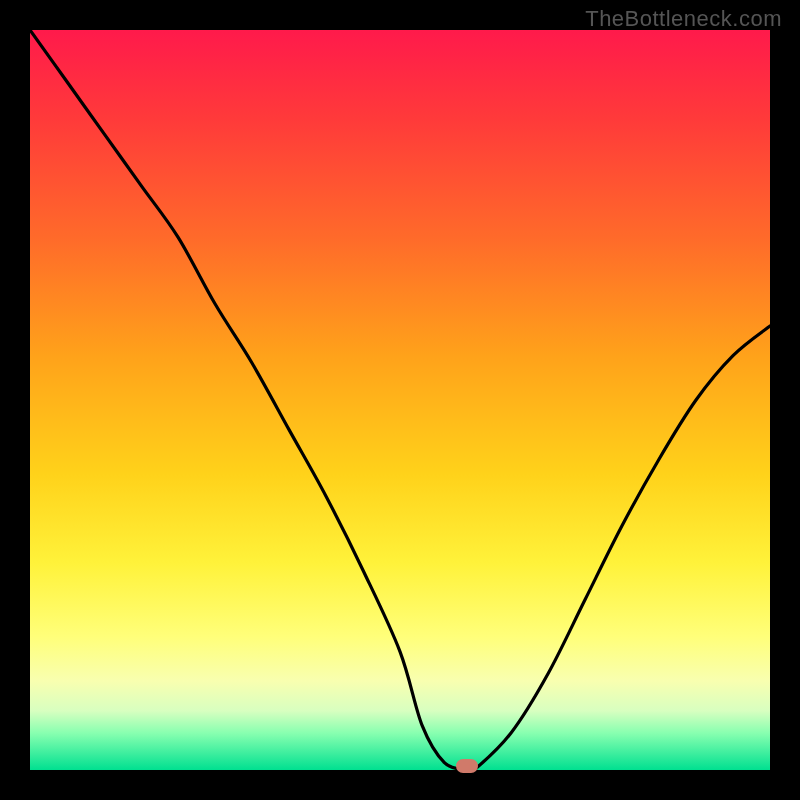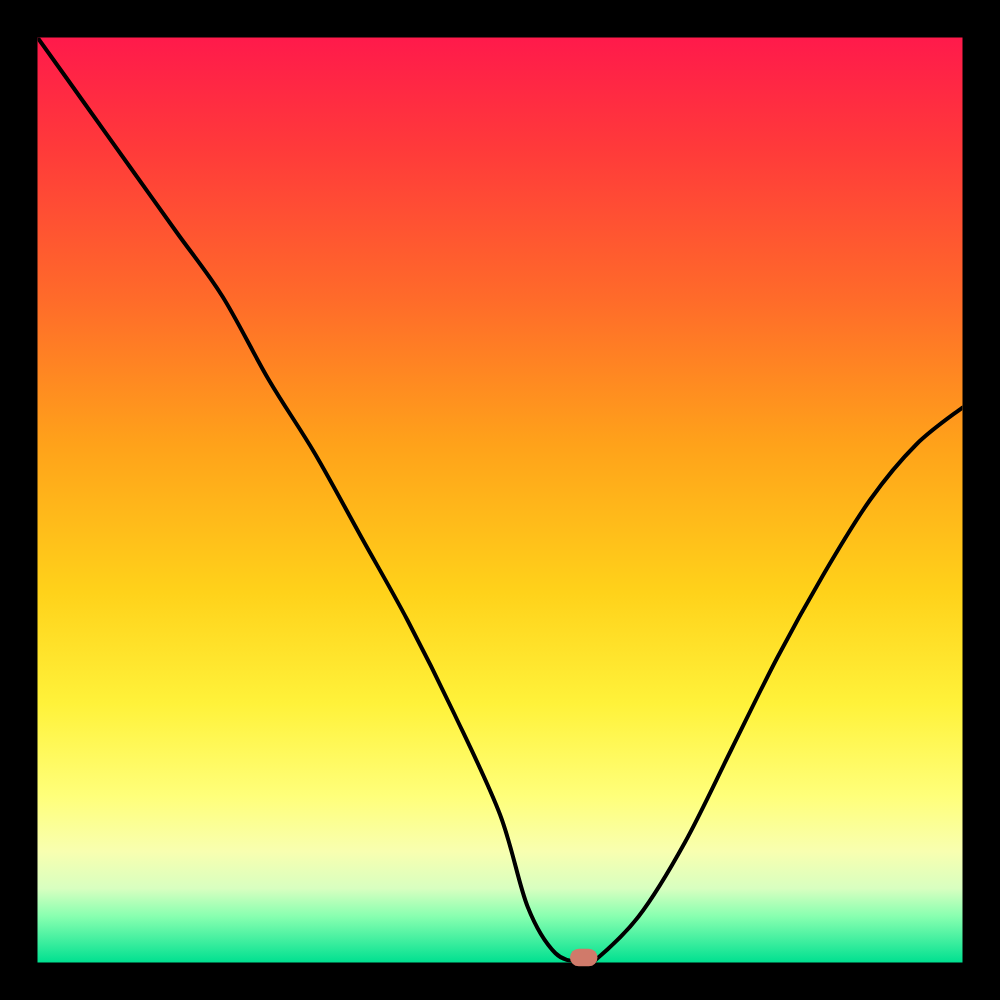--- a/index.html
+++ b/index.html
@@ -59,19 +59,20 @@
     height: 14px;
     background: #d07a6a;
     border-radius: 7px;
     transform: translate(-50%, -50%);
   }
 </style>
 </head>
 <body>
 
 <div class="container">
+  <div class="watermark">TheBottleneck.com</div>
   <div class="plot-area">
     <svg class="curve" viewBox="0 0 740 740" preserveAspectRatio="none">
       <path id="curve-path" fill="none" stroke="#000" stroke-width="3.2" stroke-linecap="round" stroke-linejoin="round" d="M 0.0 0.0 C 6.2 8.6, 24.7 34.5, 37.0 51.8 C 49.3 69.1, 61.7 86.3, 74.0 103.6 C 86.3 120.9, 98.7 138.1, 111.0 155.4 C 123.3 172.7, 135.7 187.5, 148.0 207.2 C 160.3 226.9, 172.7 252.8, 185.0 273.8 C 197.3 294.8, 209.7 312.0, 222.0 333.0 C 234.3 354.0, 246.7 377.4, 259.0 399.6 C 271.3 421.8, 283.7 442.8, 296.0 466.2 C 308.3 489.6, 320.7 514.3, 333.0 540.2 C 345.3 566.1, 360.1 595.7, 370.0 621.6 C 379.9 647.5, 384.8 677.1, 392.2 695.6 C 399.6 714.1, 407.0 725.2, 414.4 732.6 C 421.8 740.0, 431.7 738.8, 436.6 740.0 C 441.5 741.2, 436.6 746.2, 444.0 740.0 C 451.4 733.8, 468.7 719.0, 481.0 703.0 C 493.3 687.0, 505.7 666.0, 518.0 643.8 C 530.3 621.6, 542.7 594.5, 555.0 569.8 C 567.3 545.1, 579.7 519.2, 592.0 495.8 C 604.3 472.4, 616.7 450.2, 629.0 429.2 C 641.3 408.2, 653.7 387.3, 666.0 370.0 C 678.3 352.7, 690.7 337.9, 703.0 325.6 C 715.3 313.3, 733.8 300.9, 740.0 296.0"></path>
     </svg>
     <div id="marker" class="marker" style="left: 436.6px; top: 736px;"></div>
   </div>
 </div>
 
 </body></html>

